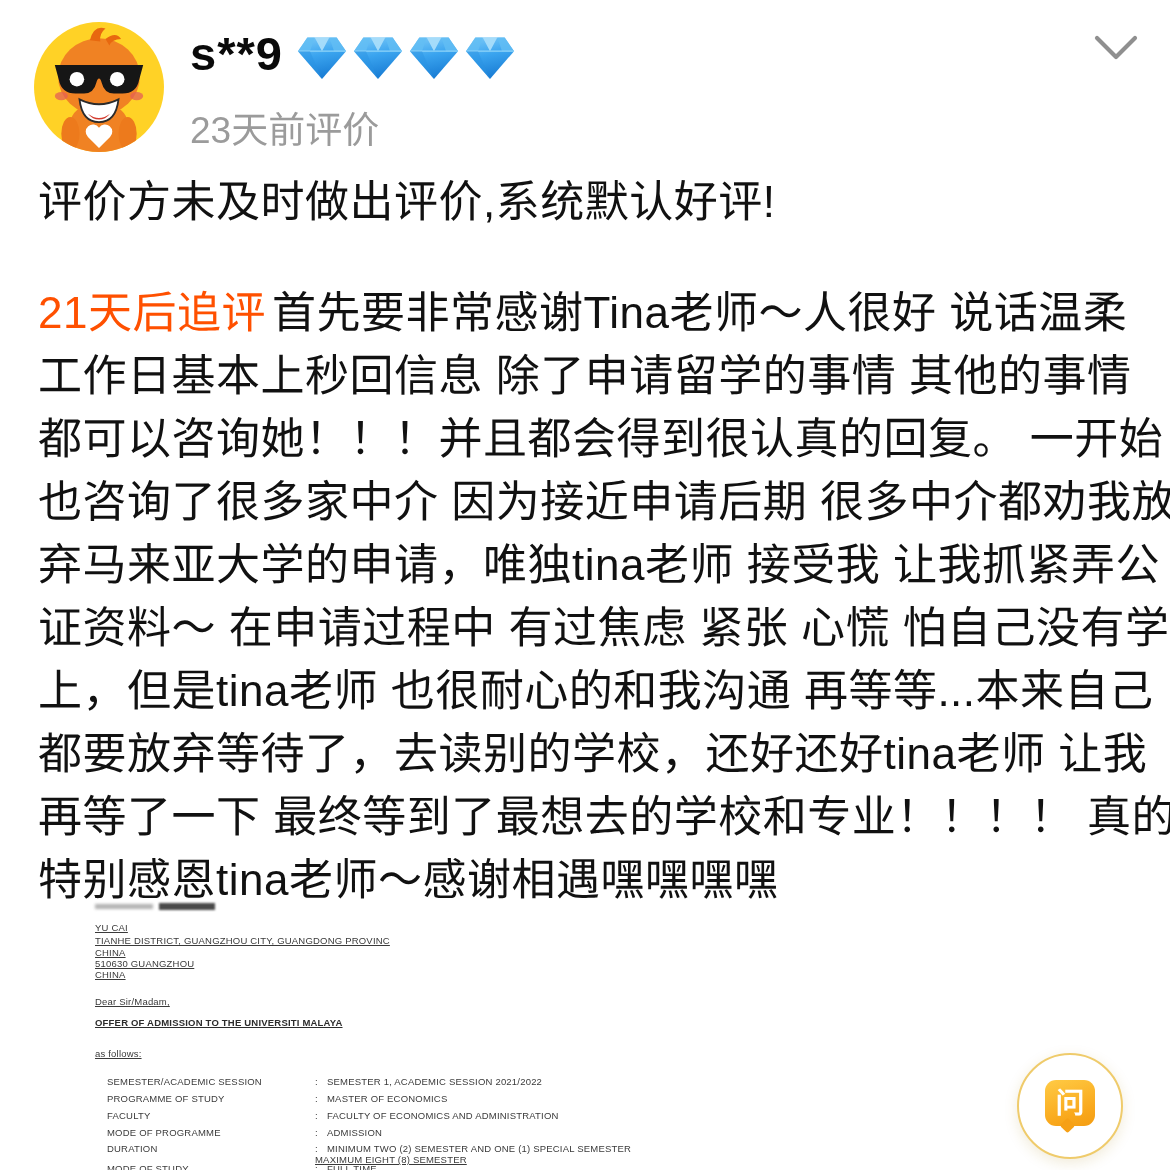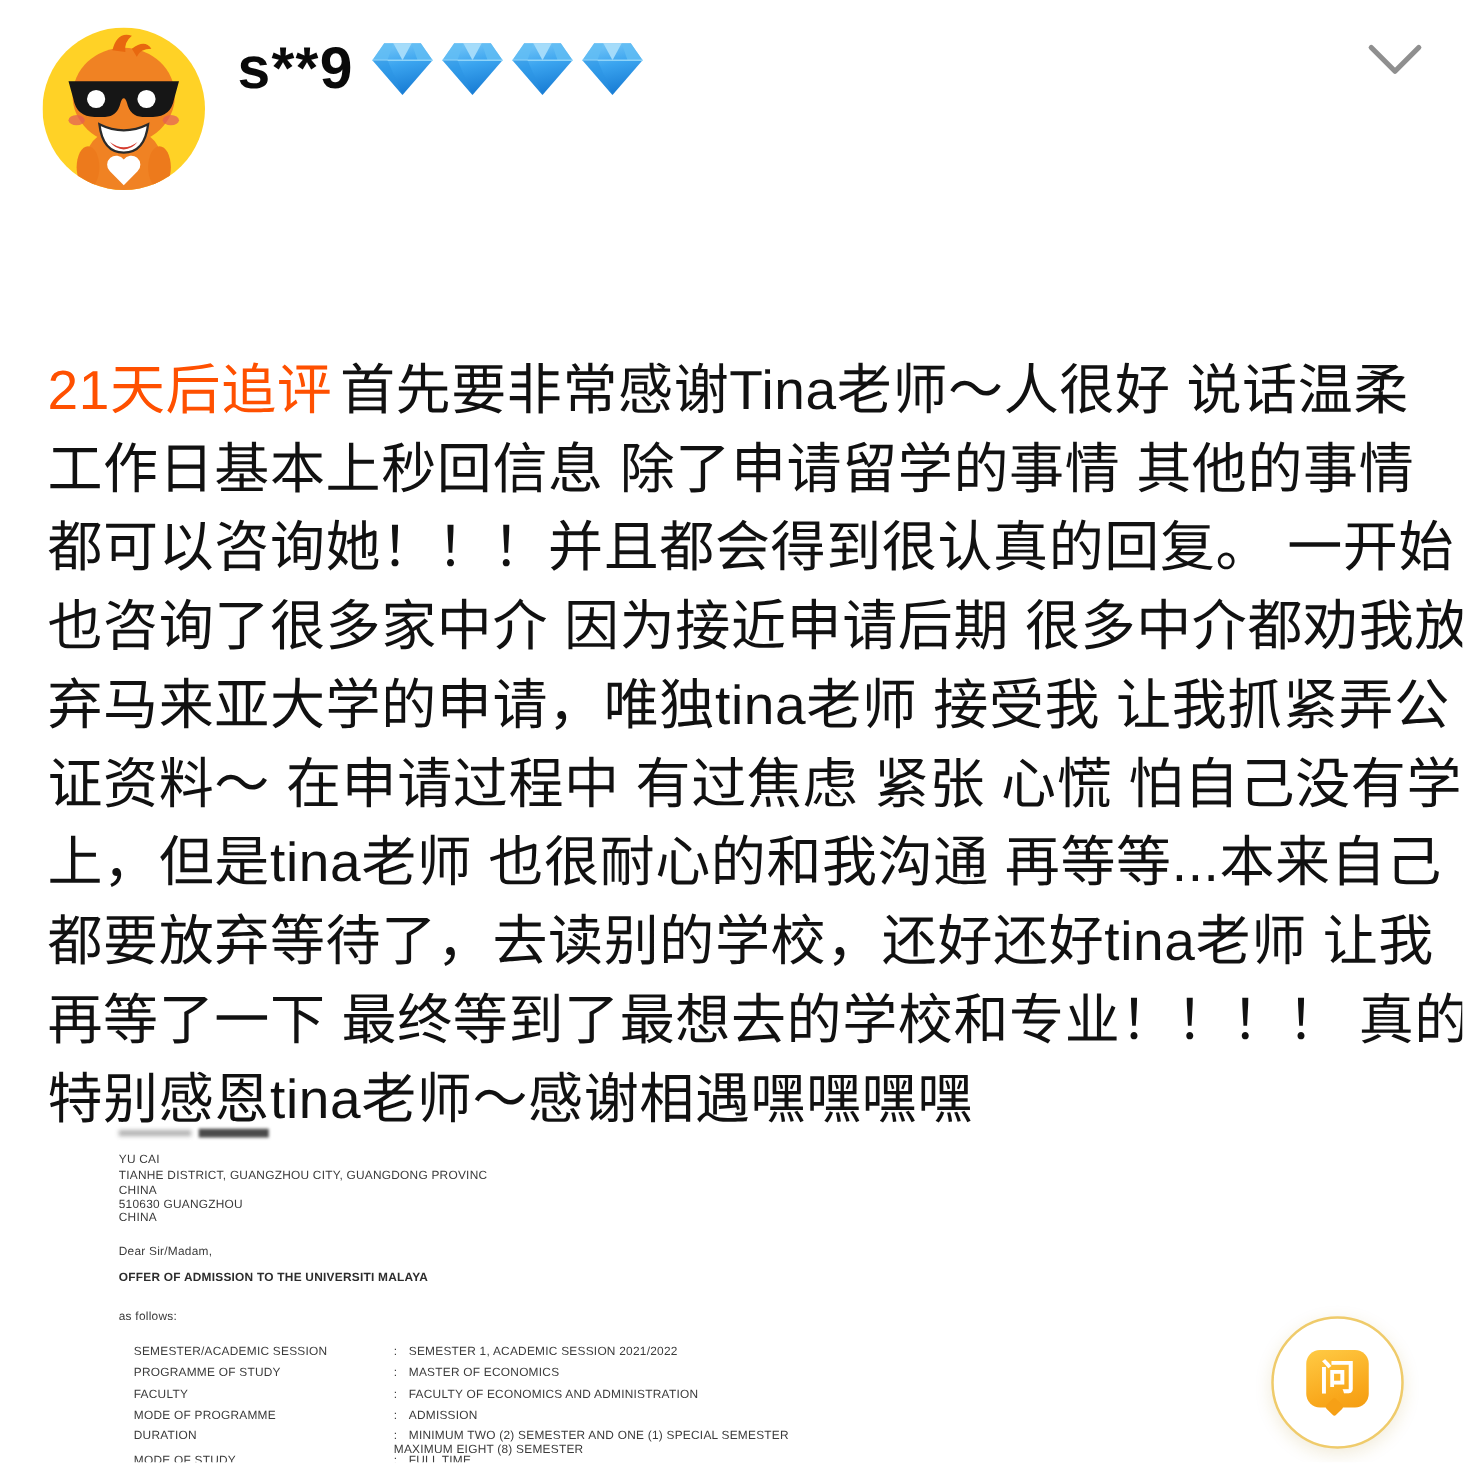--- a/index.html
+++ b/index.html
@@ -6,41 +6,41 @@
   html,body { background:#fff; }
   .page {
     position:relative; width:1170px; height:1170px;
     background:#ffffff; overflow:hidden;
     font-family:"Liberation Sans","DejaVu Sans",sans-serif;
   }
   
   .avatar { position:absolute; left:34px; top:22px; width:130px; height:130px; }
   .name-row {
     position:absolute; left:190px; top:26px;
-    display:flex; align-items:center; gap:12px;
+    display:flex; align-items:flex-end; gap:12px;
   }
   .username { font-size:47px; font-weight:700; color:#0a0a0a; letter-spacing:1px; }
   .diamonds { display:flex; align-items:center; gap:2px; margin-top:2px; }
   .timestamp { position:absolute; left:190px; top:100px; font-size:37px; color:#9b9b9b; }
   .chevron { position:absolute; left:1094px; top:34px; width:44px; height:30px; cursor:pointer; }
   
   .initial-review {
     position:absolute; left:38px; top:166px;
     font-size:44px; color:#111; letter-spacing:0.5px; white-space:nowrap;
   }
   .followup { position:absolute; left:38px; top:281px; }
   .fline { height:63px; line-height:63px; font-size:44px; color:#111; letter-spacing:0.5px; white-space:nowrap; }
   .flabel { color:#FF5000; font-weight:500; margin-right:6px; }
   
   .letter {
     position:absolute; left:95px; top:900px; width:640px; height:270px;
     color:#3a3a3a; filter:blur(0.35px); cursor:pointer;
     font-family:"Liberation Sans",sans-serif;
   }
-  .lline { position:absolute; left:0; font-size:9.5px; line-height:11px; white-space:nowrap; letter-spacing:0.2px; }
+  .lline { position:absolute; left:0; font-size:9.5px; line-height:11px; white-space:nowrap; letter-spacing:0.2px;text-decoration:underline; }
   .lsubject { font-weight:700; color:#2c2c2c; }
   .smudge1 { position:absolute; left:0; top:4px; width:58px; height:5px; background:#8a8a8a; filter:blur(1.6px); opacity:.65; }
   .smudge2 { position:absolute; left:64px; top:3px; width:56px; height:7px; background:#4a4a4a; filter:blur(1.3px); }
   .lrow { position:absolute; left:12px; width:640px; height:12px; }
   .llabel { position:absolute; left:0; font-size:9.5px; letter-spacing:0.2px; white-space:nowrap; }
   .lcolon { position:absolute; left:208px; font-size:9.5px; }
   .lvalue { position:absolute; left:220px; font-size:9.5px; letter-spacing:0.2px; white-space:nowrap; }
   
   .ask-fab {
     position:absolute; left:1017px; top:1053px; width:106px; height:106px;
@@ -125,25 +125,27 @@
           <polygon points="22,5 78,5 96,31 50,84 4,31" fill="url(#dg)"></polygon>
           <polygon points="36,5 64,5 50,31" fill="#A9DDFA" opacity="0.95"></polygon>
           <polygon points="22,5 36,5 27,31 4,31" fill="#63BEF4" opacity="0.8"></polygon>
           <polygon points="64,5 78,5 96,31 73,31" fill="#63BEF4" opacity="0.8"></polygon>
           <line x1="4" y1="31" x2="96" y2="31" stroke="#8FD4F9" stroke-width="2.5"></line>
           <polygon points="27,31 50,84 4,31" fill="#2B92E2" opacity="0.45"></polygon>
         </svg>
     </span>
   </div>
 
+  <div class="timestamp">23天前评价</div>
 
   <svg class="chevron" viewBox="0 0 44 30">
     <polyline points="3,4 22,23 41,4" fill="none" stroke="#8f8f8f" stroke-width="4.2" stroke-linecap="round" stroke-linejoin="round"></polyline>
   </svg>
 
+  <div class="initial-review">评价方未及时做出评价,系统默认好评!</div>
 
   <div class="followup">
     <div class="fline"><span class="flabel">21天后追评</span><span>首先要非常感谢Tina老师～人很好 说话温柔</span></div>
     <div class="fline">工作日基本上秒回信息 除了申请留学的事情  其他的事情</div>
     <div class="fline">都可以咨询她！！！并且都会得到很认真的回复。 一开始</div>
     <div class="fline">也咨询了很多家中介 因为接近申请后期 很多中介都劝我放</div>
     <div class="fline">弃马来亚大学的申请，唯独tina老师 接受我 让我抓紧弄公</div>
     <div class="fline">证资料～ 在申请过程中 有过焦虑 紧张 心慌 怕自己没有学</div>
     <div class="fline">上，但是tina老师 也很耐心的和我沟通 再等等...本来自己</div>
     <div class="fline">都要放弃等待了，去读别的学校，还好还好tina老师 让我</div>

